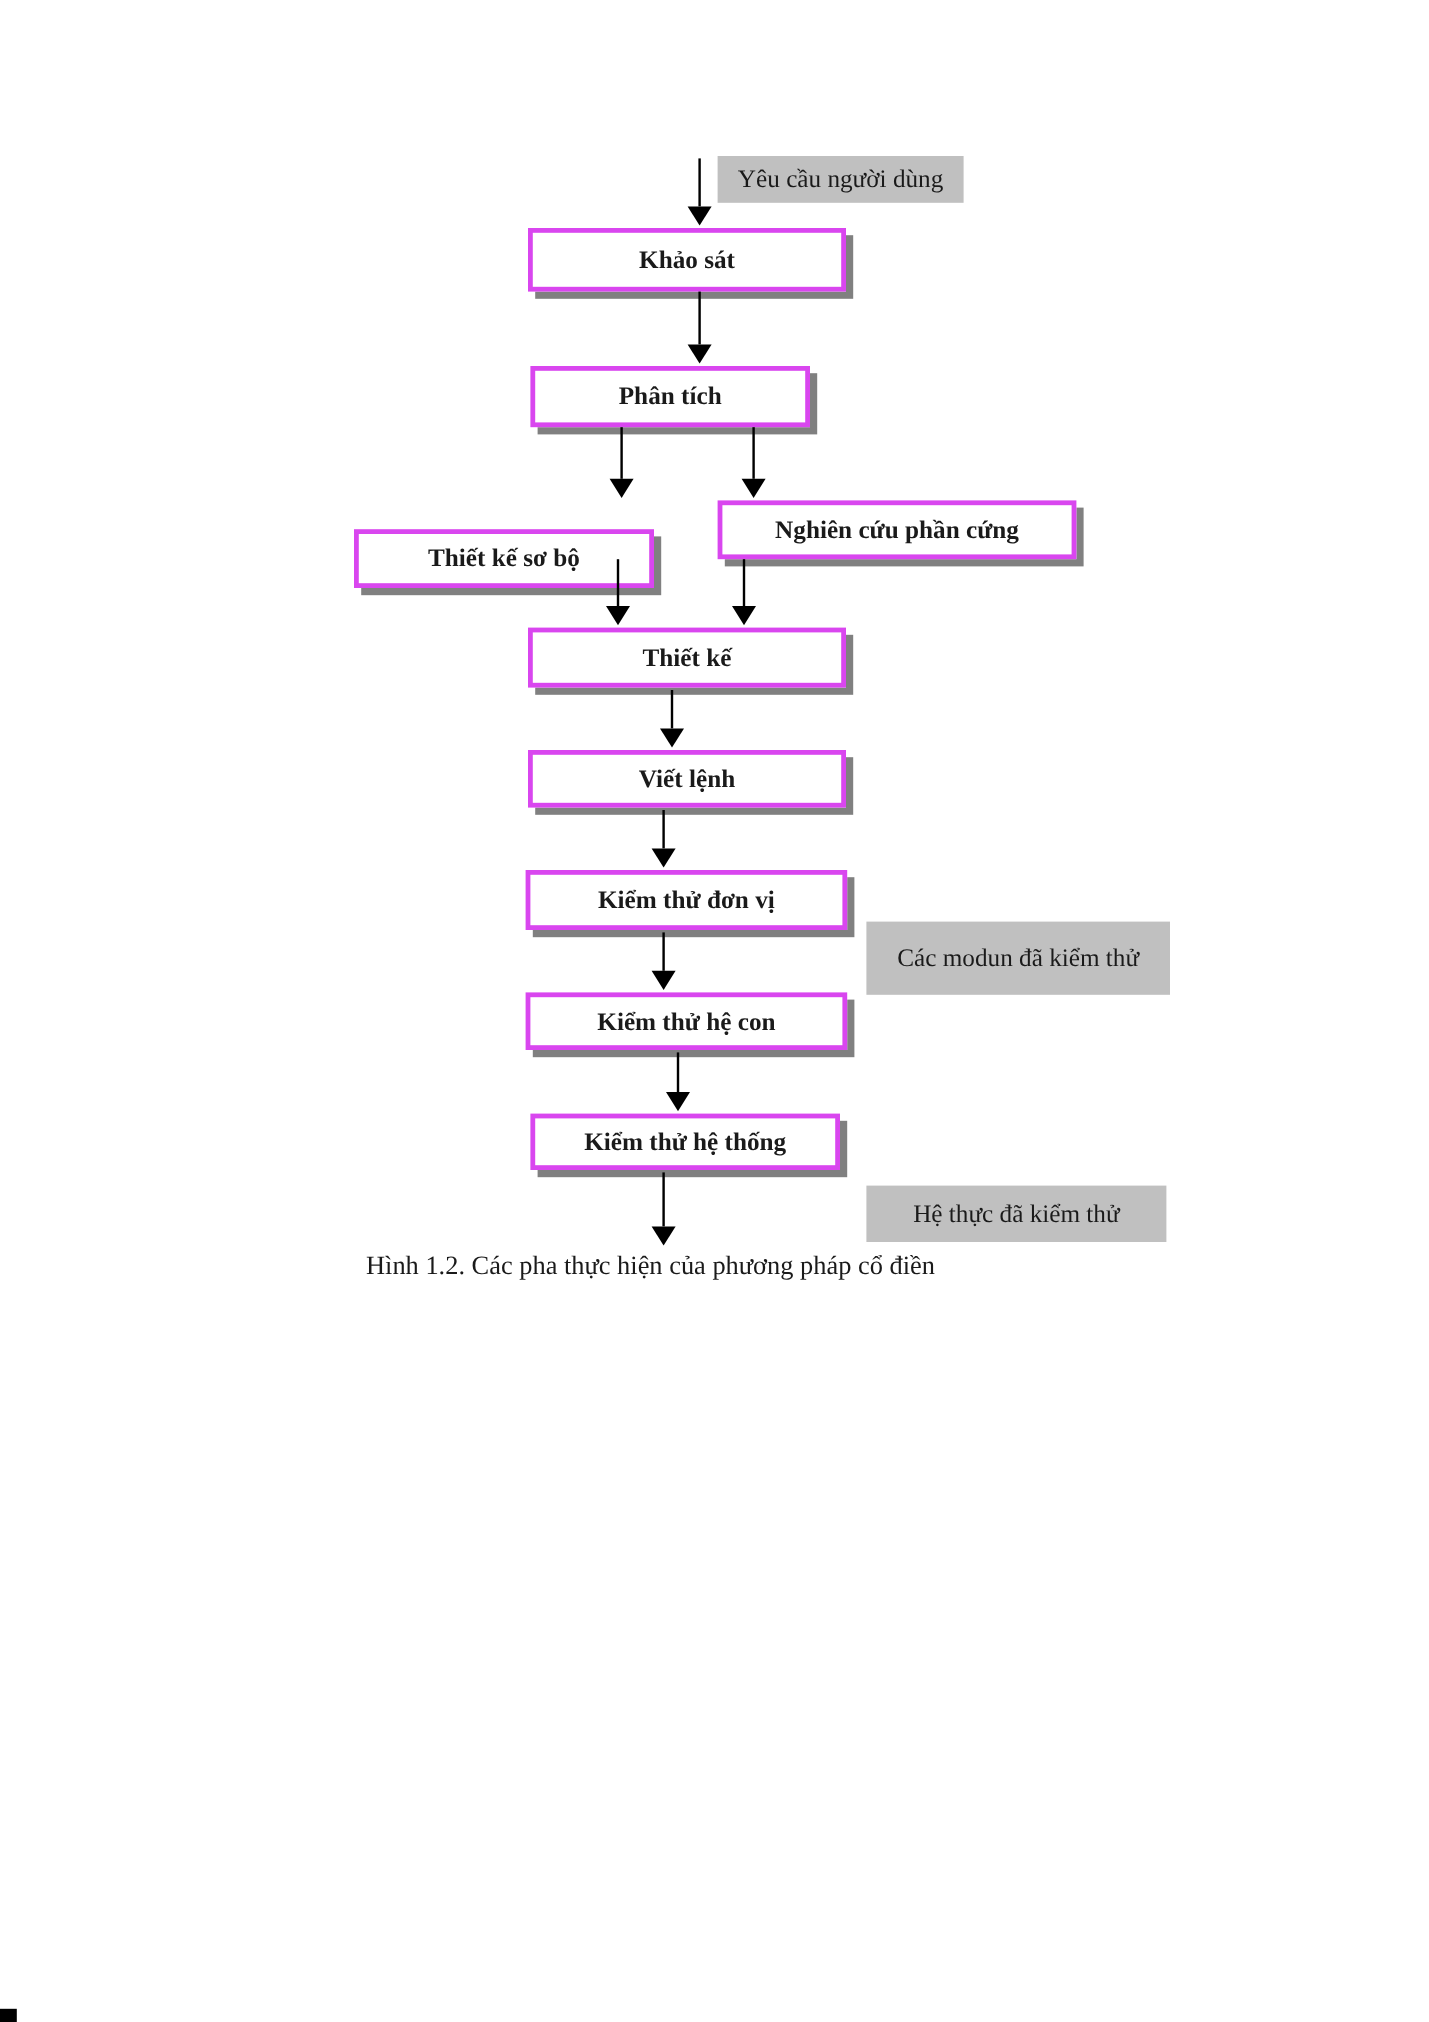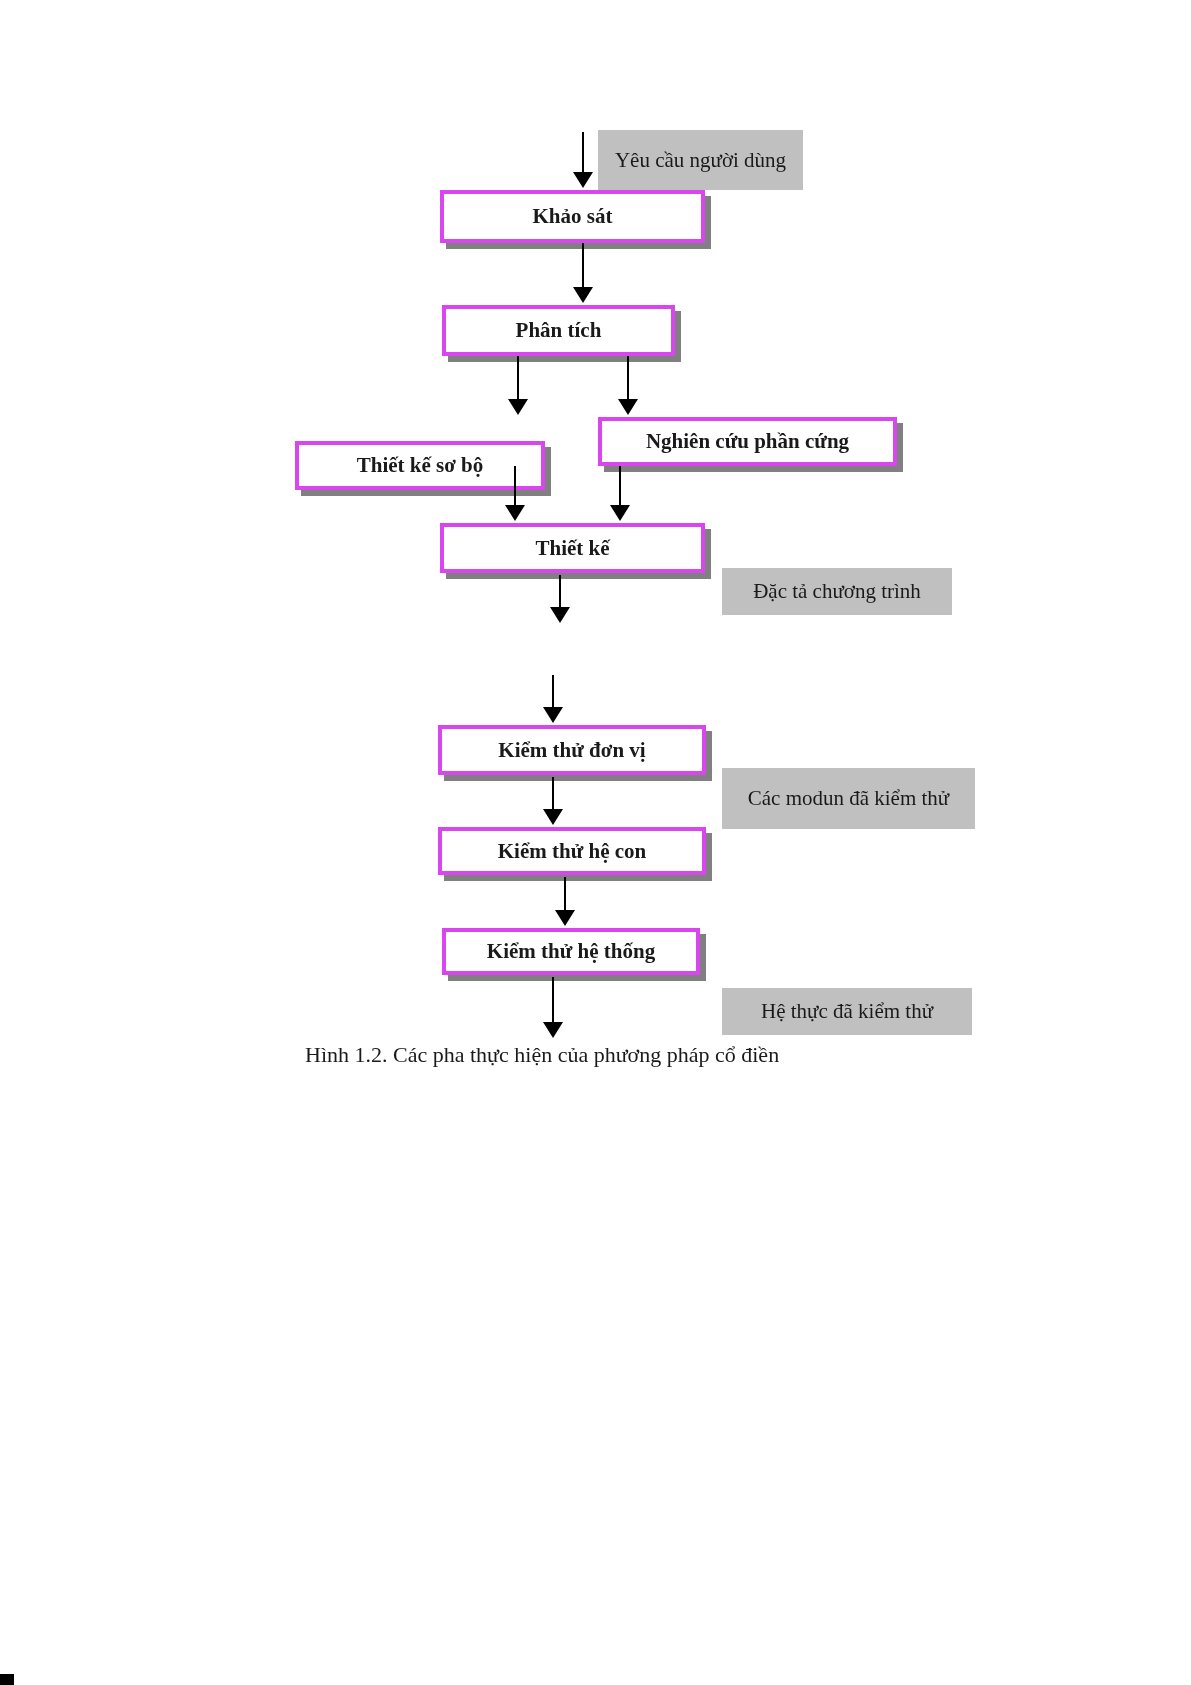--- a/index.html
+++ b/index.html
@@ -72,21 +72,21 @@
   #n-phan-tich     {left:442px; top:305px; width:233px; height:51px;}
   #n-thiet-ke-so-bo{left:295px; top:441px; width:250px; height:49px;}
   #n-nghien-cuu    {left:598px; top:417px; width:299px; height:49px;}
   #n-thiet-ke      {left:440px; top:523px; width:265px; height:50px;}
   #n-viet-lenh     {left:440px; top:625px; width:265px; height:48px;}
   #n-kt-don-vi     {left:438px; top:725px; width:268px; height:50px;}
   #n-kt-he-con     {left:438px; top:827px; width:268px; height:48px;}
   #n-kt-he-thong   {left:442px; top:928px; width:258px; height:47px;}
 
   
-  #a-yeu-cau   {left:598px; top:130px; width:205px; height:60px;}
+  #a-yeu-cau   {left:598px; top:130px; width:205px; height:39px;}
   #a-dac-ta    {left:722px; top:568px; width:230px; height:47px;}
   #a-cac-modun {left:722px; top:768px; width:253px; height:61px;}
   #a-he-thong  {left:722px; top:988px; width:250px; height:47px;}
 
   
   #ar-entry    {left:582px; top:132px; height:40px;}
   #ar-1-2      {left:582px; top:243px; height:44px;}
   #ar-2-3a     {left:517px; top:356px; height:43px;}
   #ar-2-3b     {left:627px; top:356px; height:43px;}
   #ar-3a-4     {left:514px; top:466px; height:39px;}
@@ -123,25 +123,25 @@
   </div>
   <div class="node" id="n-nghien-cuu">
     <span>Nghiên cứu phần cứng</span>
   </div>
   <div class="arrow" id="ar-3a-4"></div>
   <div class="arrow" id="ar-3b-4"></div>
 
   <div class="node" id="n-thiet-ke">
     <span>Thiết kế</span>
   </div>
-  <div class="annotation" id="a-dac-ta">
-    <span>Đặc tả chương trình</span>
-  </div>
   <div class="arrow" id="ar-4-5"></div>
 
+  <div class="node" id="n-viet-lenh">
+    <span>Viết lệnh</span>
+  </div>
   <div class="arrow" id="ar-5-6"></div>
 
   <div class="node" id="n-kt-don-vi">
     <span>Kiểm thử đơn vị</span>
   </div>
   <div class="annotation" id="a-cac-modun">
     <span>Các modun đã kiểm thử</span>
   </div>
   <div class="arrow" id="ar-6-7"></div>
 

